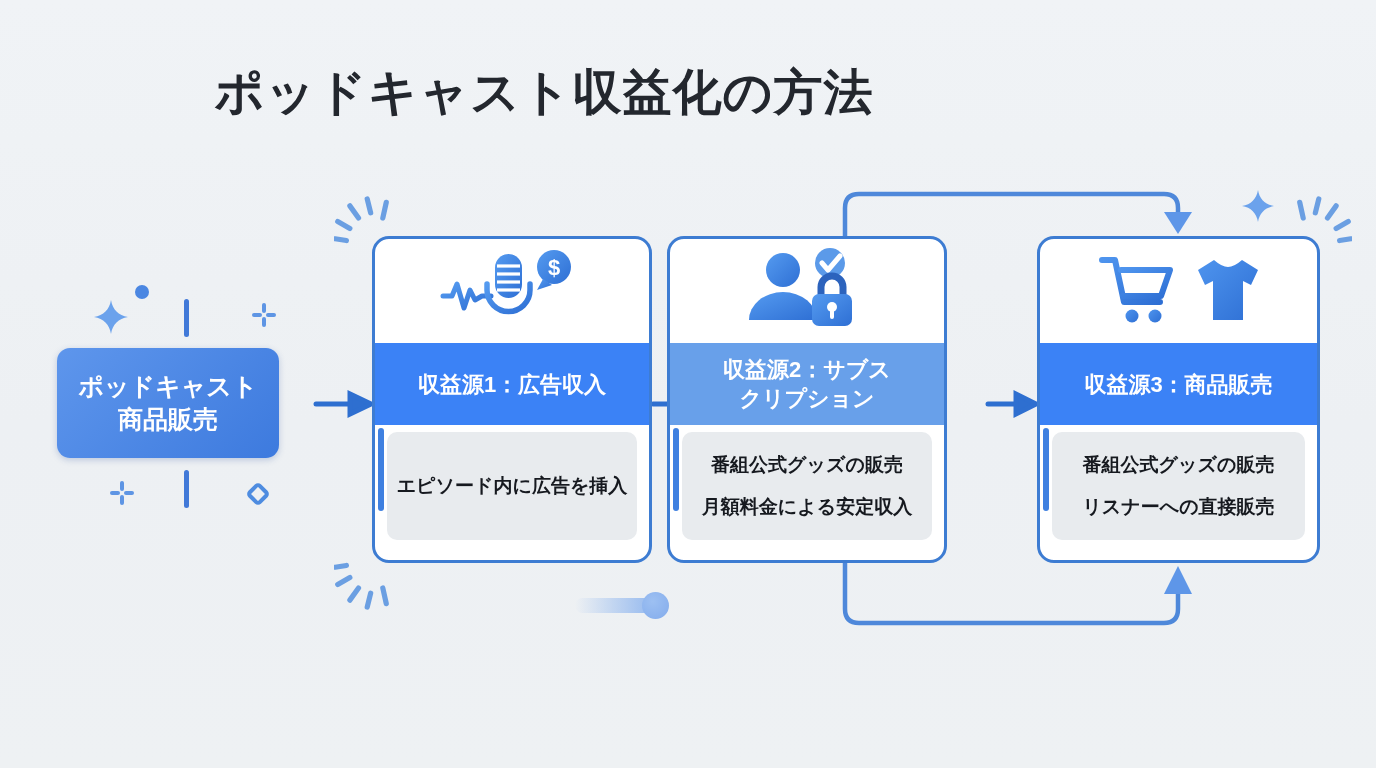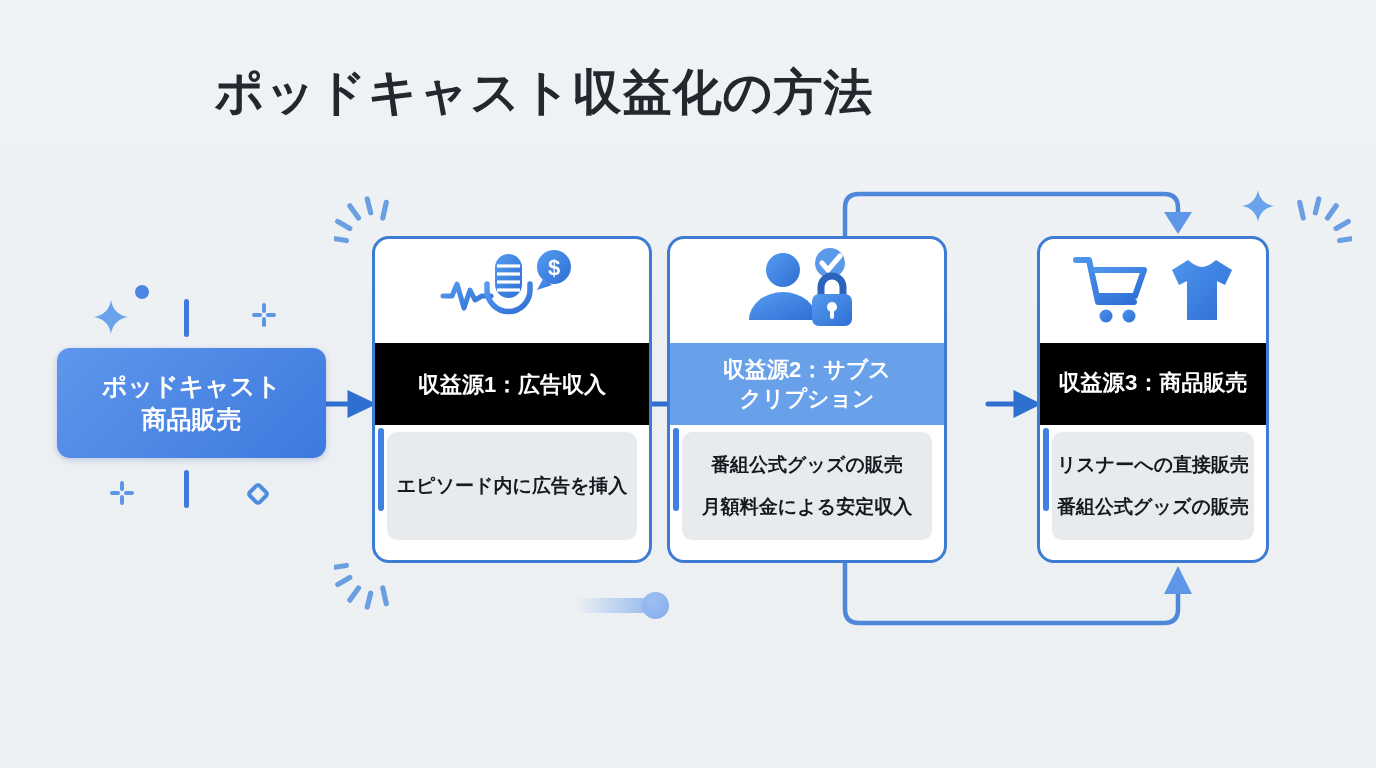--- a/index.html
+++ b/index.html
@@ -4,31 +4,31 @@
 <style>
   html,body{margin:0;padding:0;}
   body{font-family:"Liberation Sans","DejaVu Sans",sans-serif;}
   .canvas{position:relative;width:1376px;height:768px;overflow:hidden;
           background:linear-gradient(180deg,#f0f3f6 0%,#edf0f3 55%,#eef1f3 100%);}
   .title{position:absolute;left:0;top:60px;width:1088px;text-align:center;
          font-size:49px;font-weight:800;letter-spacing:1px;color:#23272e;margin:0;}
   
   .overlay{position:absolute;left:0;top:0;z-index:1;}
   
-  .source-box{position:absolute;left:57px;top:348px;width:269px;height:110px;z-index:2;
+  .source-box{position:absolute;left:57px;top:348px;width:222px;height:110px;z-index:2;
       border-radius:13px;background:linear-gradient(135deg,#5e96ec 0%,#3d7ade 100%);
       box-shadow:0 2px 6px rgba(40,80,160,.25);
       display:flex;flex-direction:column;align-items:center;justify-content:center;
       color:#fff;font-size:25px;font-weight:700;line-height:33px;text-align:center;}
   
   .card{position:absolute;top:236px;width:280px;height:327px;z-index:2;background:#fff;
         border:3px solid #3d7cd2;border-radius:17px;box-sizing:border-box;overflow:hidden;}
-  .card.c1{left:372px;} .card.c2{left:667px;} .card.c3{left:1037px;width:232px;font-family:Liberation Mono, monospace;}
+  .card.c1{left:372px;} .card.c2{left:667px;} .card.c3{left:1037px;width:283px;}
   .icon-row{height:104px;display:flex;align-items:center;justify-content:center;}
-  .band{height:82px;background:#000000;display:flex;flex-direction:column;
+  .band{height:82px;background:#3b82f6;display:flex;flex-direction:column;
         align-items:center;justify-content:center;color:#fff;font-size:22px;
         font-weight:700;line-height:29px;text-align:center;}
   .c2 .band{background:#68a0ea;}
   .accent-bar{position:absolute;left:3px;top:189px;width:6px;height:83px;
         background:#3f80e0;border-radius:3px;}
   .body-panel{position:absolute;left:12px;right:12px;top:193px;bottom:20px;
         background:#e8ebee;border-radius:10px;display:flex;flex-direction:column;
         align-items:center;justify-content:space-evenly;padding:4px 2px;}
   .body-item{font-size:19px;font-weight:600;color:#16191f;white-space:nowrap;}
   
@@ -207,18 +207,18 @@
         <circle cx="38" cy="70" r="6.5" fill="url(#g3)"></circle>
         <circle cx="61" cy="70" r="6.5" fill="url(#g3)"></circle>
         <path d="M104 24 L120 14 Q128 21 134 21 Q140 21 148 14 L164 24 L157 39 L149 35 V74 H119 V35 L111 39 Z" fill="url(#g3)"></path>
       </svg>
     </div>
     <div class="band">
       <span>収益源3：商品販売</span>
     </div>
     <div class="accent-bar"></div>
     <div class="body-panel">
+      <div class="body-item">番組公式グッズの販売</div>
       <div class="body-item">リスナーへの直接販売</div>
-      <div class="body-item">番組公式グッズの販売</div>
     </div>
   </div>
 
 </div>
 
 </body></html>

